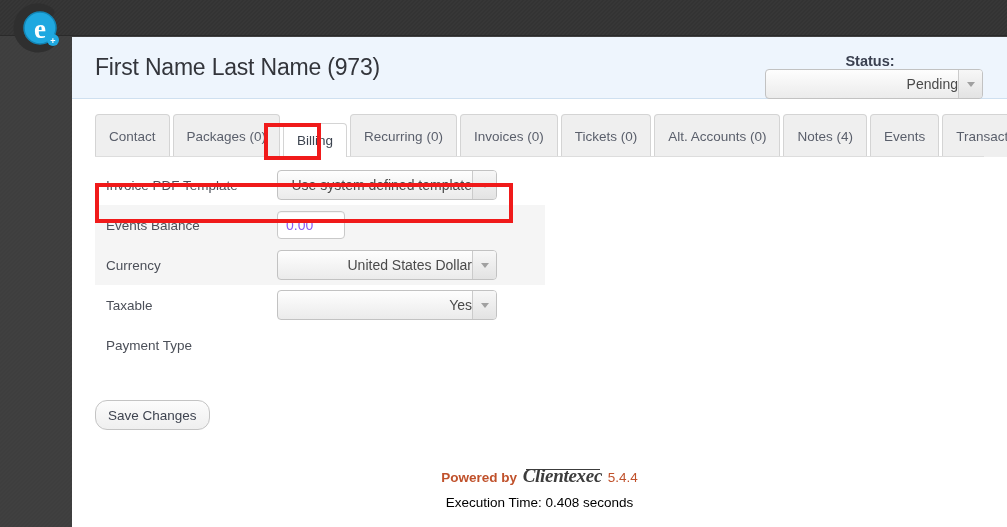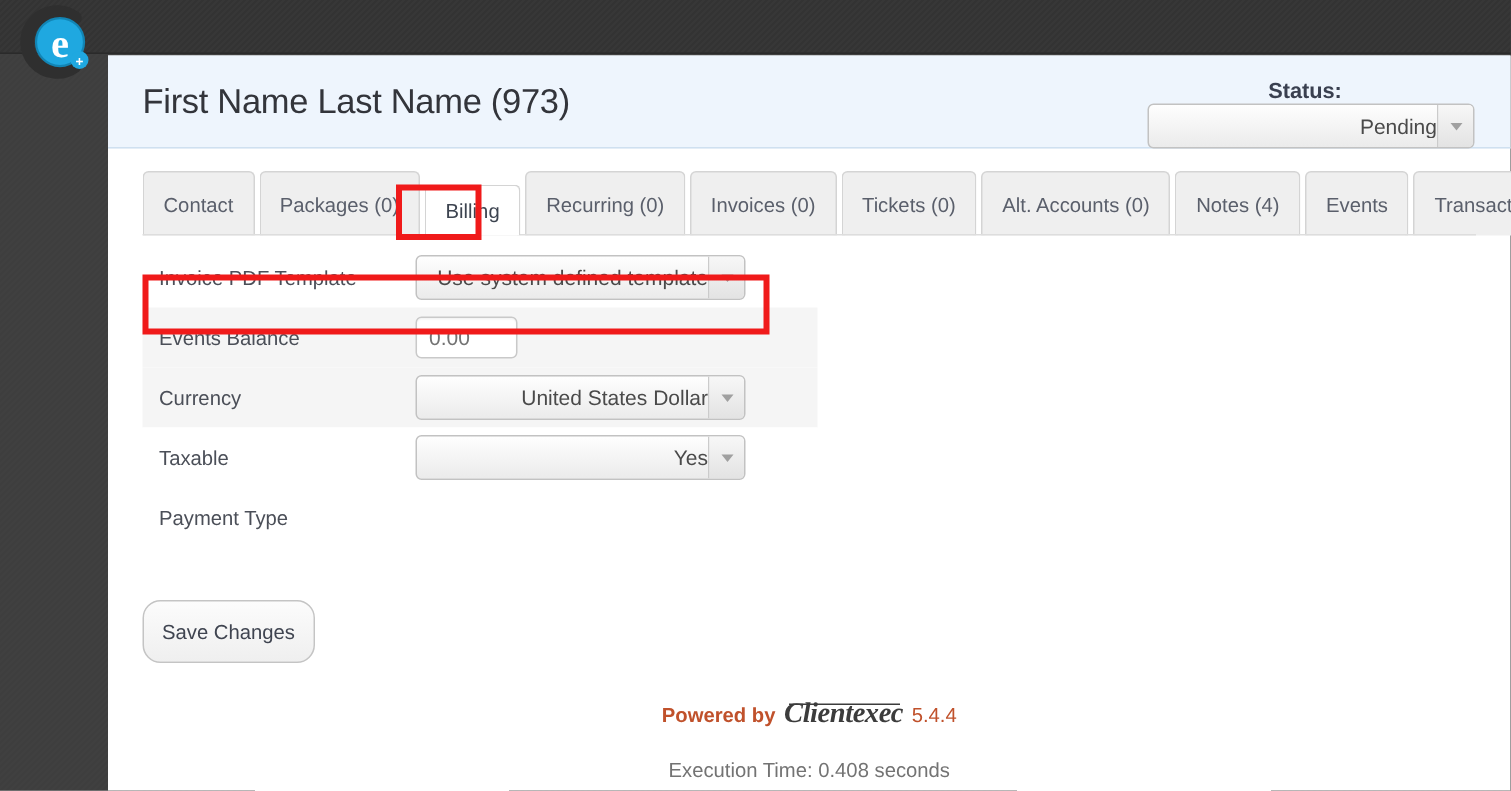--- a/index.html
+++ b/index.html
@@ -230,41 +230,41 @@
     color: #4b4f58;
     flex: 0 0 auto;
   }
   .fctl { flex: 1 1 auto; display: flex; align-items: center; }
   .fsel { width: 220px; }
   .txtinput {
     width: 68px; height: 28px;
     border: 1px solid #c9c9c9;
     border-radius: 4px;
     background: #ffffff;
-    font-size: 14px; color: #737373;
+    font-size: 14px; color: #8b5cf6;
     padding: 0 8px;
     outline: none;
     font-family: "Liberation Sans", sans-serif;
     box-shadow: inset 0 1px 1px rgba(0,0,0,0.05);
   }
 
   
   .hl {
     position: absolute;
     border: 4px solid #f01a1a;
     pointer-events: none;
     z-index: 10;
   }
   #hl-tab  { left: 264px; top: 123px; width: 57px; height: 37px; }
   #hl-row  { left: 95px;  top: 183px; width: 418px; height: 40px; }
 
   
   #savebtn {
     position: absolute; left: 23px; top: 363px;
-    height: 42px;
+    height: 30px;
     padding: 0 12px;
     background: linear-gradient(to bottom, #fcfcfc, #efefef);
     border: 1px solid #c4c4c4;
     border-radius: 12px;
     font-size: 13.5px; color: #3f4450;
     font-family: "Liberation Sans", sans-serif;
     cursor: pointer;
     display: flex; align-items: center;
   }
 
@@ -290,22 +290,22 @@
     margin: 0 2px;
   }
   #brandname::after {
     content: "";
     position: absolute; left: 3px; right: 2px; top: 4px;
     height: 1px; background: #3c3c3c;
   }
   #brandver { color: #c0512b; }
   #exectime {
     font-size: 13.5px;
-    color: #737373;
-    margin-top: 19px;
+    color: #000000;
+    margin-top: 8px;
   }
 </style>
 </head>
 <body>
 
 <div id="topnav"></div>
 
 <div id="logo">
   <svg width="52" height="52" viewBox="0 0 52 52">
     <path d="M38 10 A20 20 0 1 0 38 42" fill="none" stroke="#2f2f2f" stroke-width="9" stroke-linecap="round"></path>

